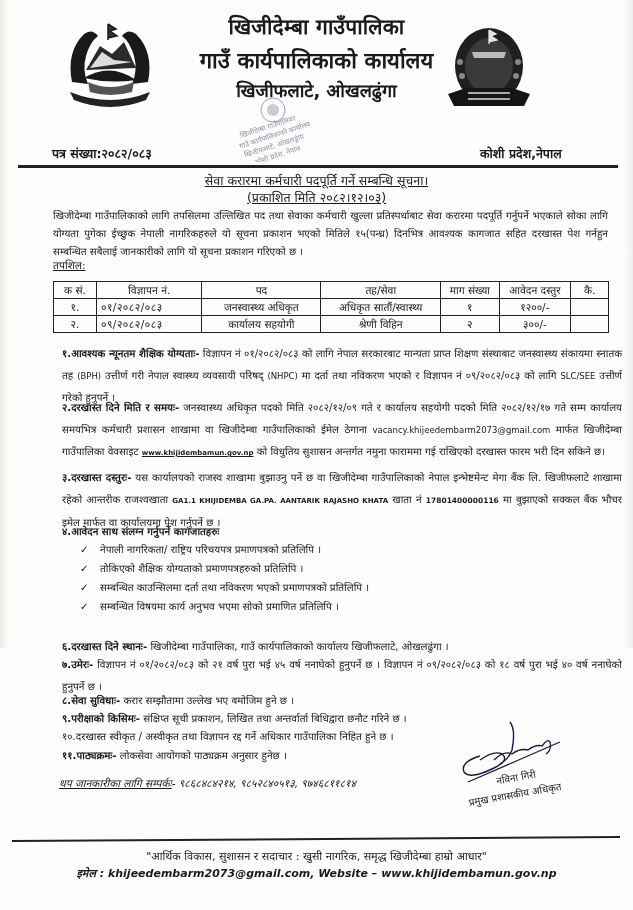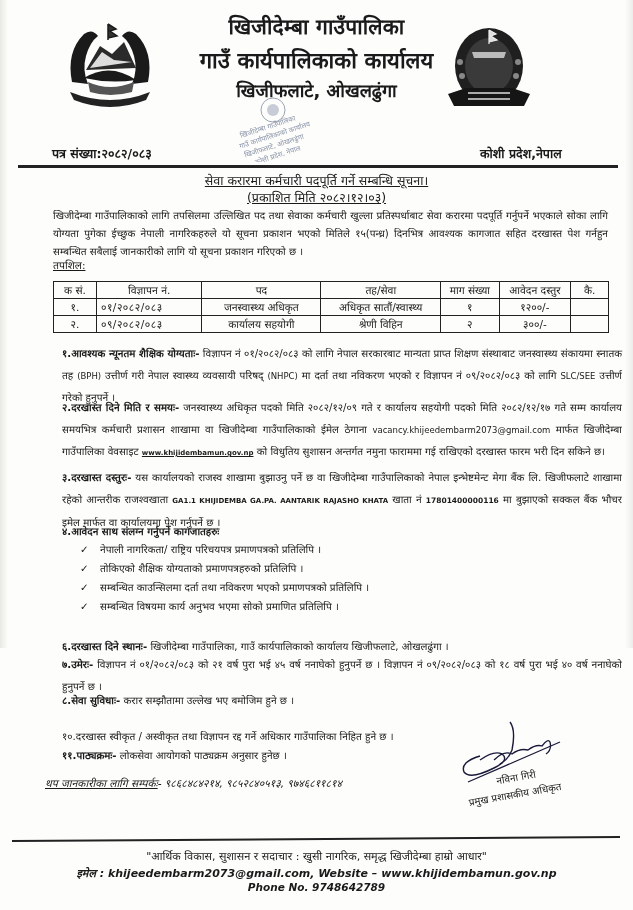--- a/index.html
+++ b/index.html
@@ -35,21 +35,21 @@
   .url { font-size: 7px; font-weight: bold; text-decoration: underline; }
   .checklist { left: 80px; top: 540px; width: 500px; font-size: 10.2px; }
   .checklist .item { height: 19px; line-height: 19px; white-space: nowrap; }
   .checklist .tick { display: inline-block; width: 20px; }
   .b6 { top: 636px; }
   .b7 { top: 654px; }
   .b8 { top: 690px; }
   .b9 { top: 708px; }
   .b10 { top: 726px; }
   .b11 { top: 745px; }
-  .contact { left: 45px; top: 776px; font-size: 10.5px; font-style: italic; }
+  .contact { left: 59px; top: 776px; font-size: 10.5px; font-style: italic; }
   .contact .lbl { text-decoration: underline; }
   .sig { left: 450px; top: 720px; width: 140px; height: 90px; }
   .sig-name { left: 496px; top: 770px; font-size: 10px; transform: rotate(-10deg); }
   .sig-title { left: 468px; top: 787px; font-size: 10px; transform: rotate(-10deg); }
   .rule-bottom { left: 12px; top: 838px; width: 608px; height: 2px; background: #222; transform: rotate(-0.4deg); }
   .motto { left: 0; width: 633px; text-align: center; top: 848px; font-size: 11px; }
   .footer-mail { left: 0; width: 633px; text-align: center; top: 865px; font-size: 11px; font-style: italic; font-weight: bold; }
   .footer-phone { left: 0; width: 633px; text-align: center; top: 881px; font-size: 10.5px; font-style: italic; font-weight: bold; }
 </style>
 </head>
@@ -179,20 +179,23 @@
   </div>
 
   <div class="abs body b7">
     <span class="bold">७.उमेरः-</span><span> विज्ञापन नं ०१/२०८२/०८३ को २१ वर्ष पुरा भई ४५ वर्ष ननाघेको हुनुपर्ने छ । विज्ञापन नं ०९/२०८२/०८३ को १८ वर्ष पुरा भई ४० वर्ष ननाघेको हुनुपर्ने छ ।</span>
   </div>
 
   <div class="abs body b8" style="width:380px">
     <span class="bold">८.सेवा सुविधाः-</span><span> करार सम्झौतामा उल्लेख भए बमोजिम हुने छ ।</span>
   </div>
 
+  <div class="abs body b9" style="width:420px">
+    <span class="bold">९.परीक्षाको किसिमः-</span><span> संक्षिप्त सूची प्रकाशन, लिखित तथा अन्तर्वार्ता बिधिद्वारा छनौट गरिने छ ।</span>
+  </div>
 
   <div class="abs body b10" style="width:420px">१०.दरखास्त स्वीकृत / अस्वीकृत तथा विज्ञापन रद्द गर्ने अधिकार गाउँपालिका निहित हुने छ ।</div>
 
   <div class="abs body b11" style="width:420px">
     <span class="bold">११.पाठ्यक्रमः-</span><span> लोकसेवा आयोगको पाठ्यक्रम अनुसार हुनेछ ।</span>
   </div>
 
   <div class="abs contact">
     <span class="lbl">थप जानकारीका लागि सम्पर्कः</span><span>- ९८६८४८४२१४, ९८५२८४०५१३, ९७४६८११८१४</span>
   </div>
@@ -202,14 +205,13 @@
     <path d="M30 36 Q10 42 14 52 Q20 60 44 48 Q60 40 52 34 Q44 30 30 40" stroke="#1a1a3a" stroke-width="1.4" fill="none"></path>
     <path d="M44 40 Q54 30 62 34 Q70 28 78 30 Q86 24 92 26 Q98 18 100 22 Q102 30 96 34" stroke="#1a1a3a" stroke-width="1.3" fill="none"></path>
     <path d="M18 62 L110 22" stroke="#1a1a3a" stroke-width="1.2" fill="none"></path>
   </svg>
   <div class="abs sig-name">नविना गिरी</div>
   <div class="abs sig-title">प्रमुख प्रशासकीय अधिकृत</div>
 
   <div class="abs rule-bottom"></div>
   <div class="abs motto">"आर्थिक विकास, सुशासन र सदाचार : खुसी नागरिक, समृद्ध खिजीदेम्बा हाम्रो आधार"</div>
   <div class="abs footer-mail">इमेल : khijeedembarm2073@gmail.com, Website – www.khijidembamun.gov.np</div>
-  <div class="abs footer-phone">Phone No. 9748642789</div>
 </div>
 
 </body></html>

